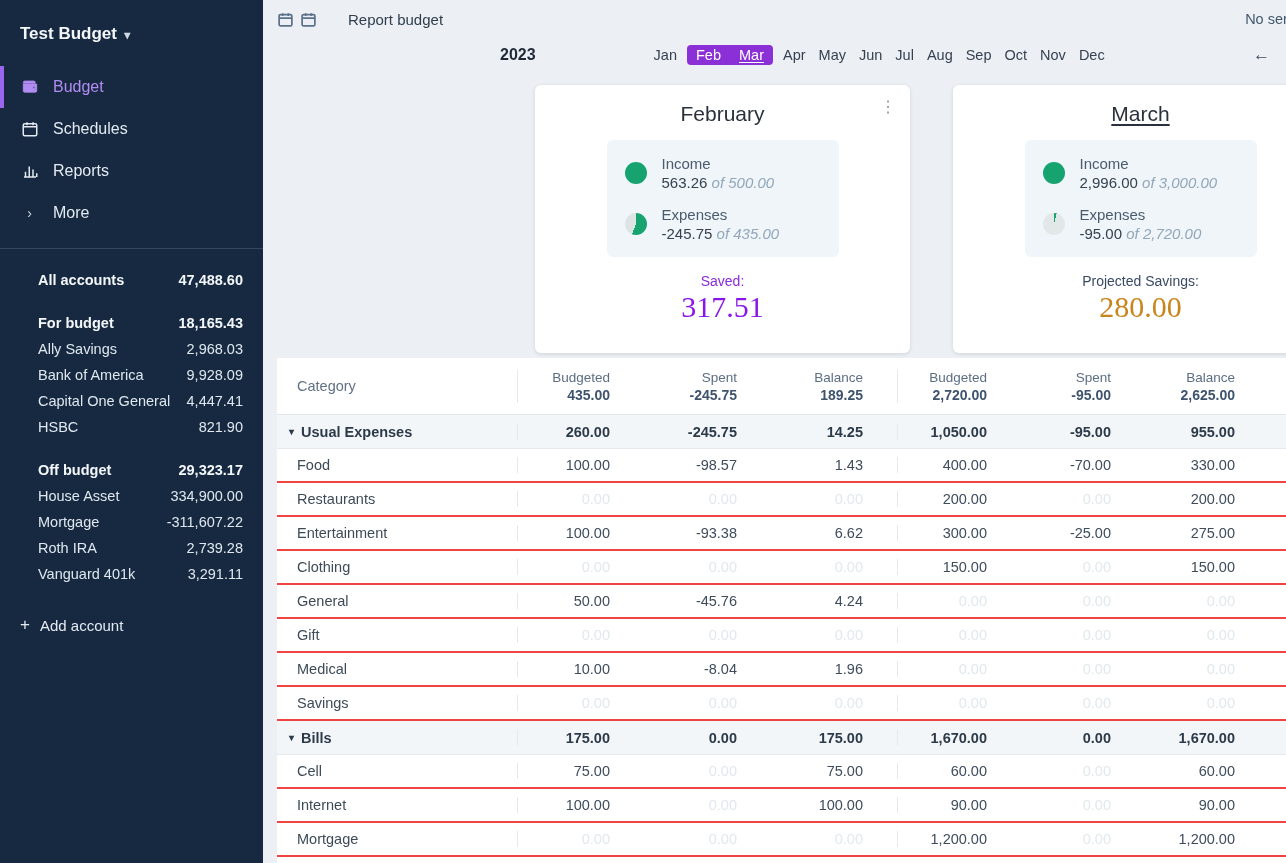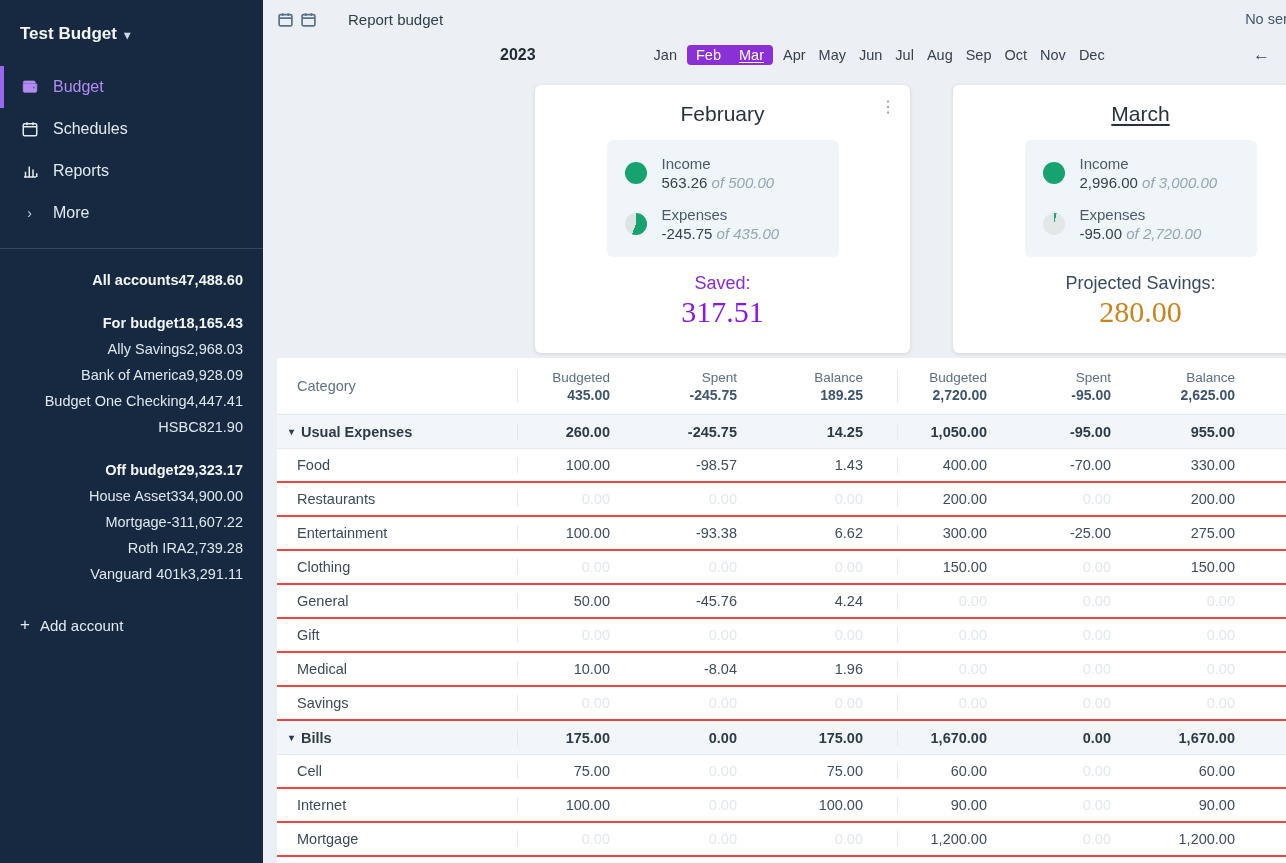--- a/index.html
+++ b/index.html
@@ -12,21 +12,21 @@
   .sb-title .caret { font-size:12px; color:#cdd8e3; margin-left:4px; }
   .sb-nav { margin-top:12px; }
   .nav-item { height:42px; display:flex; align-items:center; gap:14px; padding-left:20px; font-size:16px; color:#e3eaf1; cursor:pointer; }
   .nav-item .ico { width:19px; height:19px; display:flex; align-items:center; justify-content:center; }
   .nav-item.active { border-left:4px solid #9a66ee; padding-left:16px; color:#b18cf2; font-weight:500; }
   .nav-item.active svg { stroke:#b18cf2; fill:#b18cf2; }
   .nav-item svg { stroke:#e3eaf1; }
   .more-chevron { font-size:14px; color:#c8d3de; }
   .sb-divider { border-top:1px solid rgba(190,210,230,0.18); margin-top:14px; }
   .accounts { padding:0 20px; font-size:14.5px; }
-  .acct-row { height:26px; display:flex; justify-content:flex-end; align-items:center; cursor:pointer; }
+  .acct-row { height:26px; display:flex; justify-content:space-between; align-items:center; cursor:pointer;margin-left:18px; }
   .acct-row .val { text-align:right; }
   .acct-row.head { font-weight:bold; color:#f4f7fa; }
   .accounts .grp { margin-top:17px; }
   .all-row { margin-top:18px; }
   .add-account { margin-top:28px; display:flex; align-items:center; gap:10px; font-size:15px; color:#e3eaf1; cursor:pointer; }
   .add-account .plus { font-size:17px; }
 
   
   .main { flex:1; display:flex; flex-direction:column; position:relative; }
   .topbar { height:38px; display:flex; align-items:center; padding:0 20px 0 14px; }
@@ -54,21 +54,21 @@
   .summary-box { width:232px; margin:14px auto 0; background:#eff5f9; border-radius:6px; padding:15px 0 15px 18px; display:flex; flex-direction:column; gap:15px; }
   .sum-row { display:flex; gap:15px; align-items:center; }
   .pie { width:22px; height:22px; border-radius:50%; flex:none; }
   .pie-full { background:#17a36f; }
   .pie-56 { background:conic-gradient(#17a36f 0 56%, #dde4e4 56% 100%); }
   .pie-4  { background:conic-gradient(#17a36f 0 4%, #e2e7e7 4% 100%); }
   .sum-label { font-size:15px; color:#4a5b6e; }
   .sum-val { font-size:15px; color:#36424f; margin-top:2px; }
   .sum-of { font-style:italic; color:#93a7ba; }
   .card-footer { text-align:center; margin-top:16px; }
-  .foot-label { font-size:18px; }
+  .foot-label { font-size:14px; }
   .foot-label.purple { color:#8a2bd9; }
   .foot-label.slate { color:#3a4a63; }
   .foot-val { font-size:30px; margin-top:1px;font-family:Liberation Serif, serif; }
   .foot-val.purple { color:#8a16ea; }
   .foot-val.orange { color:#c9851c; }
 
   
   .table-wrap { margin:5px 0 0 14px; background:#fff; flex:1; position:relative; }
   .thead, .trow { display:grid; grid-template-columns:220px 127px 127px 126px 124px 124px 124px; }
   .thead { height:57px; border-bottom:1px solid #e3e7ea; align-items:center; }
@@ -141,21 +141,21 @@
       </div>
       <div class="acct-row">
         <span>Ally Savings</span>
         <span class="val">2,968.03</span>
       </div>
       <div class="acct-row">
         <span>Bank of America</span>
         <span class="val">9,928.09</span>
       </div>
       <div class="acct-row">
-        <span>Budget One Checking</span>
+        <span>Capital One General</span>
         <span class="val">4,447.41</span>
       </div>
       <div class="acct-row">
         <span>HSBC</span>
         <span class="val">821.90</span>
       </div>
     </div>
     <div class="grp">
       <div class="acct-row head">
         <span>Off budget</span>

